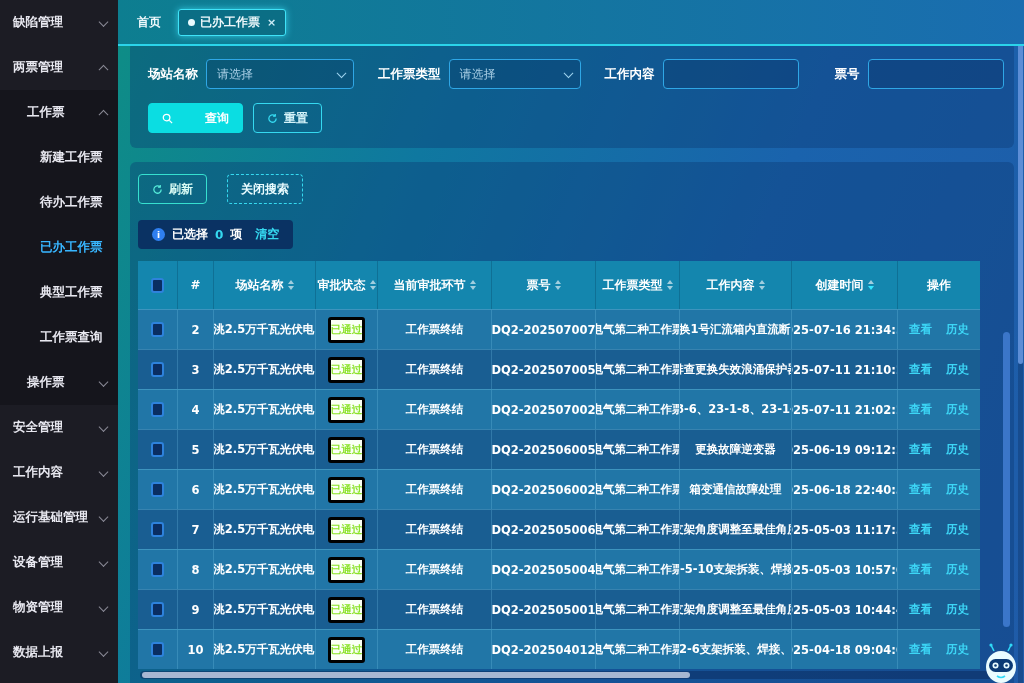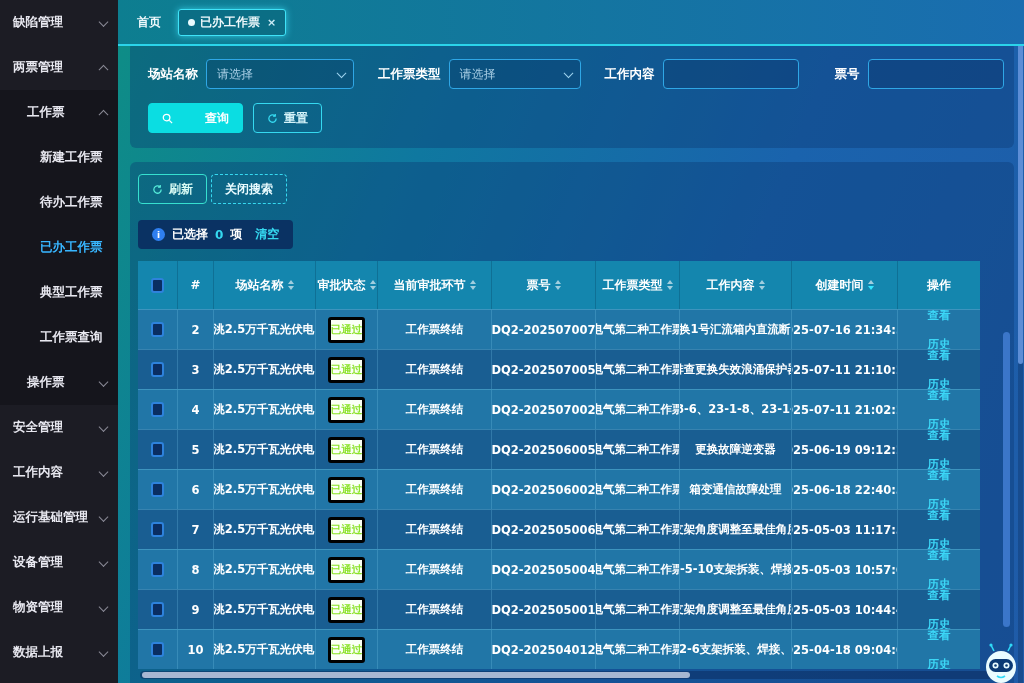--- a/index.html
+++ b/index.html
@@ -42,21 +42,21 @@
   .tinput { width:136px; height:30px; border:1px solid #2fa7e6; border-radius:4px; background:rgba(6,36,78,.22); color:#e8f6ff; font-size:12px; padding:0 8px; outline:none; }
   .btn-row { display:flex; align-items:center; margin-top:14px; gap:10px; }
   .btn { display:inline-flex; align-items:center; gap:6px; height:30px; padding:0 13px; border-radius:4px; font-size:12px; font-weight:700; cursor:pointer; }
   .btn-search { background:#0bdde2; color:#ffffff; border:1px solid #0bdde2;gap:32px; }
   .btn-reset { background:transparent; color:#d5f4fa; border:1px solid #35d9f0; }
   .btn-refresh { background:transparent; color:#d8fbf4; border:1px solid #36e0cf; }
   .btn-closesearch { background:transparent; color:#eafcff; border:1px dashed #35d9f0; }
 
   
   .table-panel { flex:1; margin:14px 10px 0 12px; padding:12px 0 0 8px; position:relative; overflow:hidden; border-radius:6px 6px 0 0; }
-  .tool-row { display:flex; align-items:flex-start; gap:4px; }
+  .tool-row { display:flex; align-items:flex-start; gap:20px; }
   .sel-bar { display:inline-flex; align-items:center; gap:7px; margin-top:16px; background:#0a3263; border-radius:4px; padding:6px 14px; width:max-content; }
   .sel-bar .txt { color:#fff; font-size:12px; font-weight:700; }
   .sel-bar .cnt { color:#35d9f0; font-size:12px; font-weight:700; }
   .sel-bar .clear { color:#35d9f0; font-size:12px; font-weight:700; margin-left:6px; cursor:pointer; }
   .info-dot { width:13px; height:13px; border-radius:50%; background:#2f7ff0; color:#fff; font-size:9px; font-weight:700; display:flex; align-items:center; justify-content:center; }
 
   .table { margin-top:12px; width:842px; }
   .thead { display:flex; height:48px; background:#1486ae; }
   .th { display:flex; align-items:center; justify-content:center; gap:4px; color:#fff; font-size:12px; font-weight:700; border-right:1px solid rgba(9,86,120,.45); }
   .trow { display:flex; height:40px; border-top:1px solid rgba(120,210,240,.32); }
@@ -69,21 +69,21 @@
   .c-status { width:62px; flex:none; }
   .c-step { width:114px; flex:none; }
   .c-ticket { width:104px; flex:none; }
   .c-type { width:84px; flex:none; }
   .c-content { width:112px; flex:none; }
   .c-created { width:106px; flex:none; }
   .c-ops { flex:1; border-right:none; }
   .chk { width:13px; height:15px; background:#0a2e62; border:2px solid #2e82dc; border-radius:3px; cursor:pointer; }
   .badge { background:#fbfff6; color:#8ce32a; font-size:10.5px; font-weight:700; padding:3px 0; border-radius:3px; border:3px solid #000000; }
   .link { color:#3cd6f6; font-size:11.5px; font-weight:700; cursor:pointer; }
-  .ops-gap { display:flex; gap:14px;flex-direction:column; }
+  .ops-gap { display:flex; gap:14px; }
   .carets { display:inline-flex; flex-direction:column; gap:2px; }
   .car-up { width:0; height:0; border-left:3.5px solid transparent; border-right:3.5px solid transparent; border-bottom:4.5px solid rgba(255,255,255,.6); }
   .car-dn { width:0; height:0; border-left:3.5px solid transparent; border-right:3.5px solid transparent; border-top:4.5px solid rgba(255,255,255,.6); }
   .car-dn.on { border-top-color:#35e6ff; }
 
   
   .hscroll { position:absolute; left:10px; bottom:4px; width:856px; height:8px; background:rgba(9,38,86,.45); border-radius:4px; }
   .hscroll .thumb { position:absolute; left:2px; top:1px; height:6px; width:64%; background:#a7b7d2; border-radius:3px; }
   .inner-vscroll { position:absolute; right:4px; top:170px; width:7px; height:295px; background:#3b76c9; border-radius:3.5px; }
   .page-vscroll { position:absolute; right:1px; top:32px; bottom:0; width:5px; background:rgba(12,45,95,.35); }

